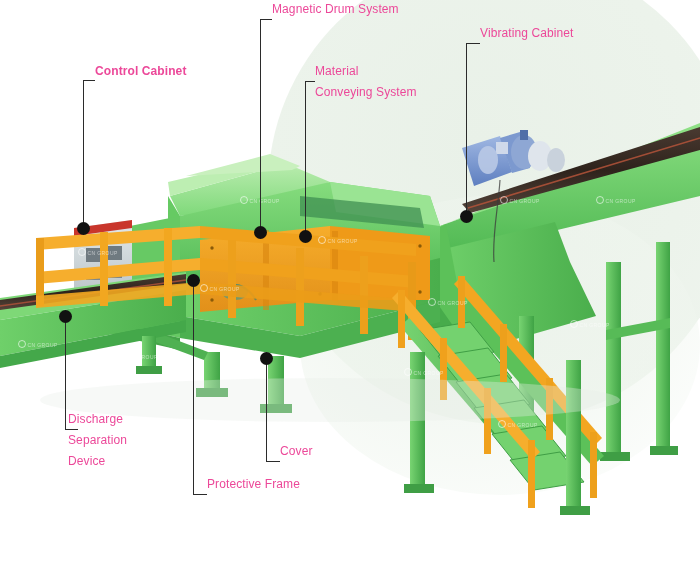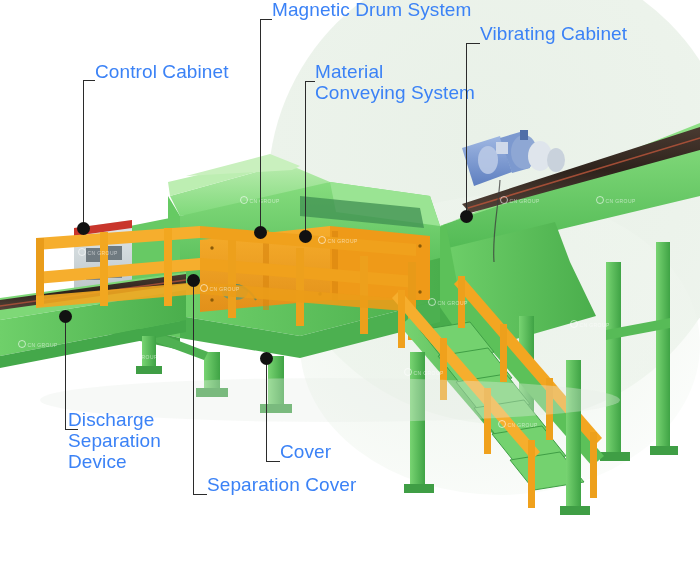--- a/index.html
+++ b/index.html
@@ -43,22 +43,22 @@
   .dot{
     position:absolute;
     width:13px;height:13px;
     border-radius:50%;
     background:#111111;
   }
 
   
   .label{
     position:absolute;
-    color:#3b82f6;
-    font-size:19px;
+    color:#ec4899;
+    font-size:12px;
     line-height:21px;
     letter-spacing:0.1px;
     white-space:pre;
   }
 
   
   .wm{
     position:absolute;
     font-size:5px;
     color:rgba(255,255,255,0.55);
@@ -278,21 +278,21 @@
   <div class="wm" style="left:240px; top:196px;"><span class="wmc"></span>CN GROUP</div>
   <div class="wm" style="left:404px; top:368px;"><span class="wmc"></span>CN GROUP</div>
   <div class="wm" style="left:498px; top:420px;"><span class="wmc"></span>CN GROUP</div>
   <div class="wm" style="left:570px; top:320px;"><span class="wmc"></span>CN GROUP</div>
   <div class="wm" style="left:78px;  top:248px;"><span class="wmc"></span>CN GROUP</div>
 
   <div id="callout-layer">
       <div class="leader leader-v" style="left: 83px; top: 80px; height: 148px;"></div>
       <div class="leader leader-h" style="left: 83px; top: 80px; width: 12px;"></div>
       <div class="dot" style="left: 76.5px; top: 221.5px;"></div>
-      <div class="label" style="left: 95px; top: 61px;">Control Cabinet</div>
+      <div class="label" style="left: 95px; top: 61px; font-weight: bold;">Control Cabinet</div>
       <div class="leader leader-v" style="left: 260px; top: 19px; height: 213px;"></div>
       <div class="leader leader-h" style="left: 260px; top: 19px; width: 12px;"></div>
       <div class="dot" style="left: 253.5px; top: 225.5px;"></div>
       <div class="label" style="left: 272px; top: -1px;">Magnetic Drum System</div>
       <div class="leader leader-v" style="left: 305px; top: 81px; height: 155px;"></div>
       <div class="leader leader-h" style="left: 305px; top: 81px; width: 10px;"></div>
       <div class="dot" style="left: 298.5px; top: 229.5px;"></div>
       <div class="label" style="left: 315px; top: 61px;">Material
 Conveying System</div>
       <div class="leader leader-v" style="left: 466px; top: 43px; height: 173px;"></div>
@@ -301,20 +301,20 @@
       <div class="label" style="left: 480px; top: 23px;">Vibrating Cabinet</div>
       <div class="leader leader-v" style="left: 65px; top: 316px; height: 113px;"></div>
       <div class="leader leader-h" style="left: 65px; top: 429px; width: 13px;"></div>
       <div class="dot" style="left: 58.5px; top: 309.5px;"></div>
       <div class="label" style="left: 68px; top: 409px;">Discharge
 Separation
 Device</div>
       <div class="leader leader-v" style="left: 193px; top: 280px; height: 214px;"></div>
       <div class="leader leader-h" style="left: 193px; top: 494px; width: 14px;"></div>
       <div class="dot" style="left: 186.5px; top: 273.5px;"></div>
-      <div class="label" style="left: 207px; top: 474px;">Separation Cover</div>
+      <div class="label" style="left: 207px; top: 474px;">Protective Frame</div>
       <div class="leader leader-v" style="left: 266px; top: 358px; height: 103px;"></div>
       <div class="leader leader-h" style="left: 266px; top: 461px; width: 14px;"></div>
       <div class="dot" style="left: 259.5px; top: 351.5px;"></div>
       <div class="label" style="left: 280px; top: 441px;">Cover</div>
     </div>
 
 </div>
 
 </body></html>

